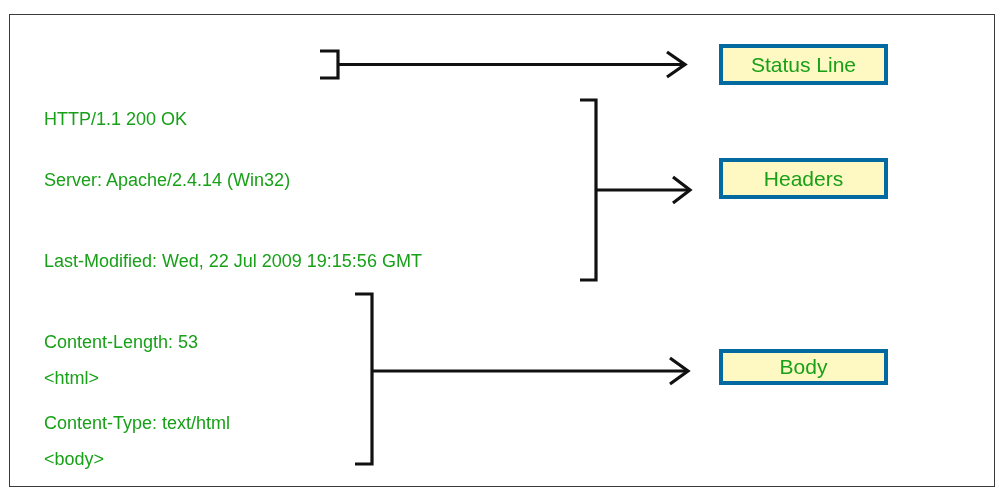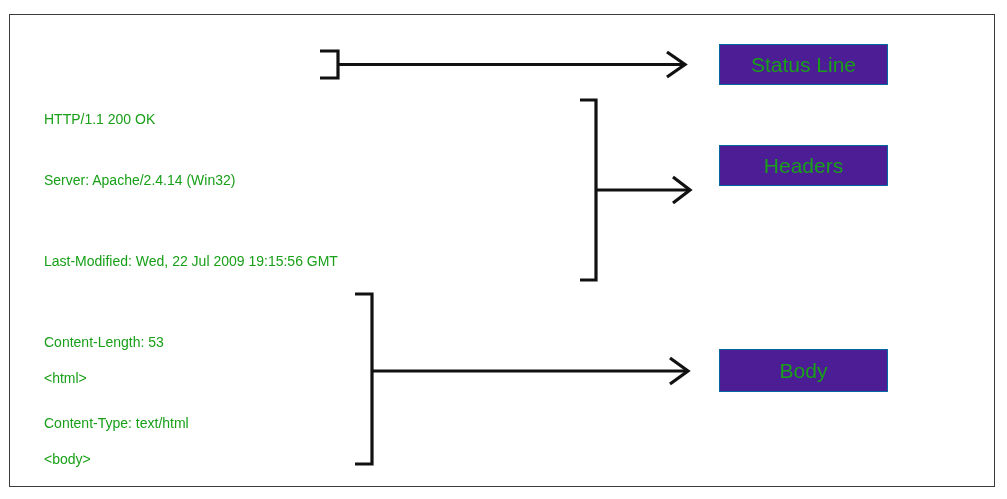--- a/index.html
+++ b/index.html
@@ -23,46 +23,46 @@
     top: 14px;
     width: 986px;
     height: 473px;
     border: 1px solid #3a3a3a;
     box-sizing: border-box;
     background: #ffffff;
   }
   .msg-text {
     position: absolute;
     color: #18a018;
-    font-size: 14px;
+    font-size: 18px;
     line-height: 27px;
     white-space: pre;
     letter-spacing: 0px;
   }
   #status-text-block { left: 44px; top: 52px; }
   #headers-text-block { left: 44px; top: 113px; }
   #body-text-block { left: 44px; top: 311px; }
   .msg-line { display: block; }
 
   .label-box {
     position: absolute;
     left: 719px;
     width: 169px;
-    border: 1px solid #0369a1;
+    border: 4px solid #0369a1;
     box-sizing: border-box;
-    background: #4c1d95;
+    background: #fef9c3;
     color: #18a018;
     font-size: 21px;
     display: flex;
     align-items: center;
     justify-content: center;
   }
   #box-status-line { top: 44px; height: 41px; }
-  #box-headers { top: 145px; height: 41px; }
-  #box-body { top: 349px; height: 43px; }
+  #box-headers { top: 158px; height: 41px; }
+  #box-body { top: 349px; height: 36px; }
 
   .connector {
     position: absolute;
     overflow: visible;
   }
   #connector-status   { left: 315px; top: 40px;  width: 400px; height: 50px; }
   #connector-headers  { left: 575px; top: 90px;  width: 140px; height: 200px; }
   #connector-body     { left: 350px; top: 285px; width: 365px; height: 190px; }
   .conn-stroke {
     fill: none;

